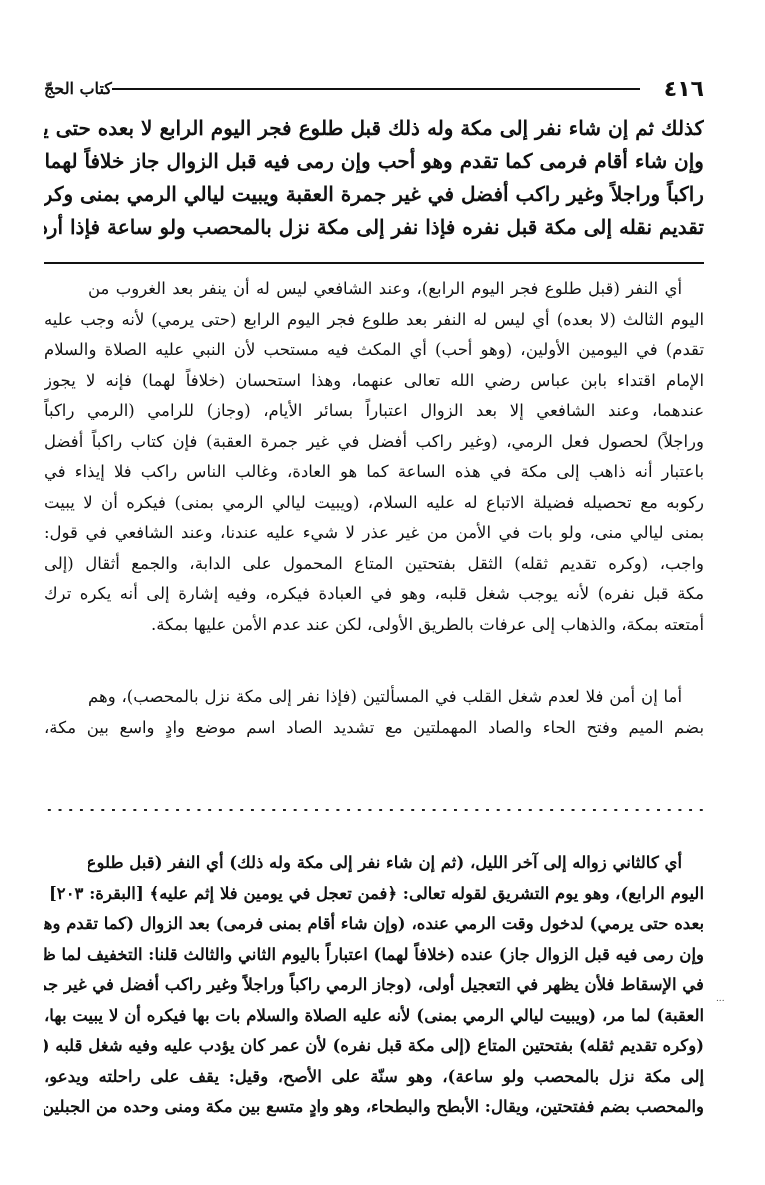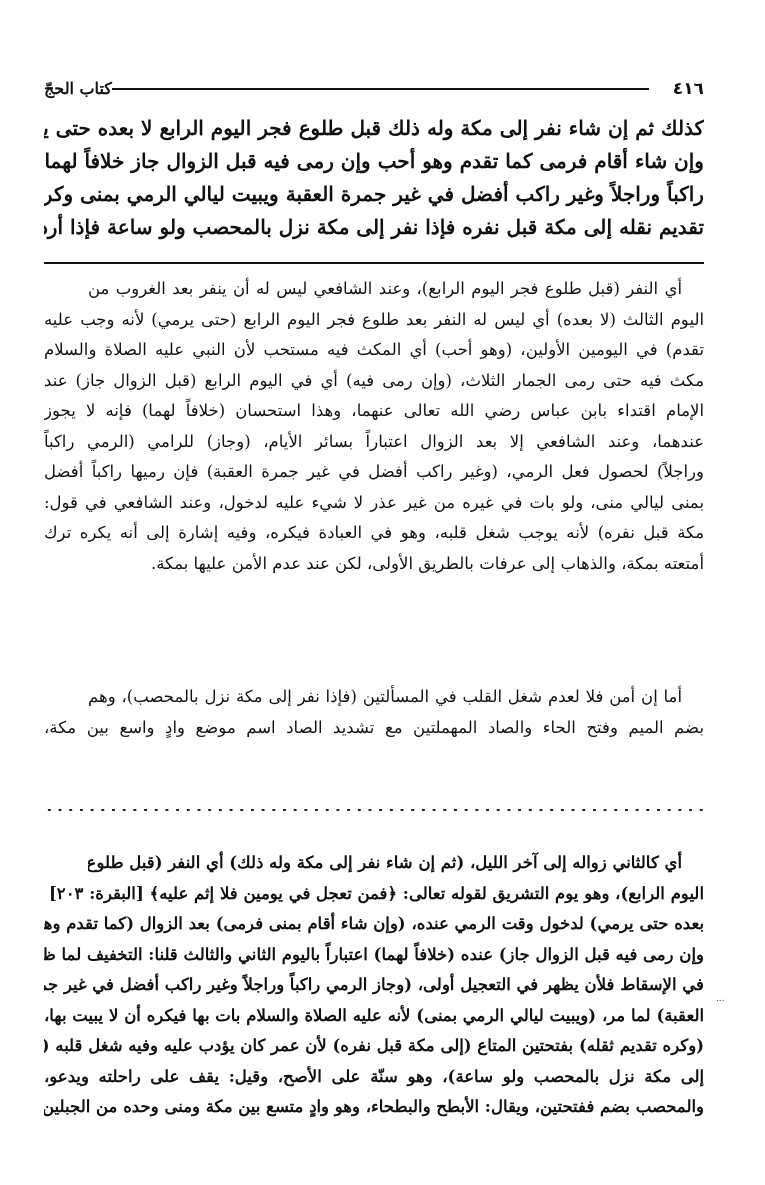--- a/index.html
+++ b/index.html
@@ -6,21 +6,21 @@
   body {
     width: 765px; height: 1185px; background: #ffffff; color: #111111;
     font-family: "DejaVu Serif", "Liberation Serif", serif;
     position: relative; overflow: hidden;
   }
   .page { position: absolute; left: 44px; top: 0; width: 660px; direction: rtl; }
   .header {
     position: absolute; top: 74px; left: 0; width: 660px; height: 28px;
     display: flex; align-items: center; direction: rtl;
   }
-  .page-num { font-size: 17px; font-weight: bold; margin-left: 24px; font-family: "DejaVu Sans", sans-serif; }
+  .page-num { font-size: 22px; font-weight: bold; margin-left: 24px; font-family: "DejaVu Sans", sans-serif; }
   .header-rule { flex: 1; height: 2px; background: #111; margin-top: 2px; }
   .chapter { font-size: 16px; font-weight: bold; margin-right: 0; }
   .matn {
     position: absolute; top: 112px; left: 0; width: 660px;
     font-size: 20px; font-weight: bold; line-height: 33px; text-align: justify; text-align-last: justify;
   }
   .matn .line { display: block; white-space: nowrap; text-align: justify; text-align-last: justify; }
   .rule-thick { position: absolute; top: 262px; left: 0; width: 660px; height: 2px; background: #111; }
   .sharh {
     position: absolute; top: 274px; left: 0; width: 660px;
@@ -54,25 +54,27 @@
     <span class="line">راكباً وراجلاً وغير راكب أفضل في غير جمرة العقبة ويبيت ليالي الرمي بمنى وكره</span>
     <span class="line">تقديم نقله إلى مكة قبل نفره فإذا نفر إلى مكة نزل بالمحصب ولو ساعة فإذا أردا الظعن</span>
   </div>
 
   <div class="rule-thick"></div>
 
   <div class="sharh">
     <span class="line indent">أي النفر (قبل طلوع فجر اليوم الرابع)، وعند الشافعي ليس له أن ينفر بعد الغروب من</span>
     <span class="line">اليوم الثالث (لا بعده) أي ليس له النفر بعد طلوع فجر اليوم الرابع (حتى يرمي) لأنه وجب عليه</span>
     <span class="line">تقدم) في اليومين الأولين، (وهو أحب) أي المكث فيه مستحب لأن النبي عليه الصلاة والسلام</span>
-    <span class="line">مكث فيه حتى رمى الجمار الثلاث، (وإن رمى فيه) أي في اليوم الرابع (قبل الزوال جاز) عند</span>
     <span class="line">الإمام اقتداء بابن عباس رضي الله تعالى عنهما، وهذا استحسان (خلافاً لهما) فإنه لا يجوز</span>
     <span class="line">عندهما، وعند الشافعي إلا بعد الزوال اعتباراً بسائر الأيام، (وجاز) للرامي (الرمي راكباً</span>
-    <span class="line">وراجلاً) لحصول فعل الرمي، (وغير راكب أفضل في غير جمرة العقبة) فإن رميها راكباً أفضل</span>
-    <span class="line">بمنى ليالي منى، ولو بات في غيره من غير عذر لا شيء عليه لدخول، وعند الشافعي في قول:</span>
+    <span class="line">وراجلاً) لحصول فعل الرمي، (وغير راكب أفضل في غير جمرة العقبة) فإن كتاب راكباً أفضل</span>
+    <span class="line">باعتبار أنه ذاهب إلى مكة في هذه الساعة كما هو العادة، وغالب الناس راكب فلا إيذاء في</span>
+    <span class="line">ركوبه مع تحصيله فضيلة الاتباع له عليه السلام، (ويبيت ليالي الرمي بمنى) فيكره أن لا يبيت</span>
+    <span class="line">بمنى ليالي منى، ولو بات في الأمن من غير عذر لا شيء عليه عندنا، وعند الشافعي في قول:</span>
+    <span class="line">واجب، (وكره تقديم ثقله) الثقل بفتحتين المتاع المحمول على الدابة، والجمع أثقال (إلى</span>
     <span class="line">مكة قبل نفره) لأنه يوجب شغل قلبه، وهو في العبادة فيكره، وفيه إشارة إلى أنه يكره ترك</span>
     <span class="line last">أمتعته بمكة، والذهاب إلى عرفات بالطريق الأولى، لكن عند عدم الأمن عليها بمكة.</span>
   </div>
 
   <div class="sharh sharh2">
     <span class="line indent">أما إن أمن فلا لعدم شغل القلب في المسألتين (فإذا نفر إلى مكة نزل بالمحصب)، وهم</span>
     <span class="line">بضم الميم وفتح الحاء والصاد المهملتين مع تشديد الصاد اسم موضع وادٍ واسع بين مكة،</span>
   </div>
 
   <div class="dots"></div>

